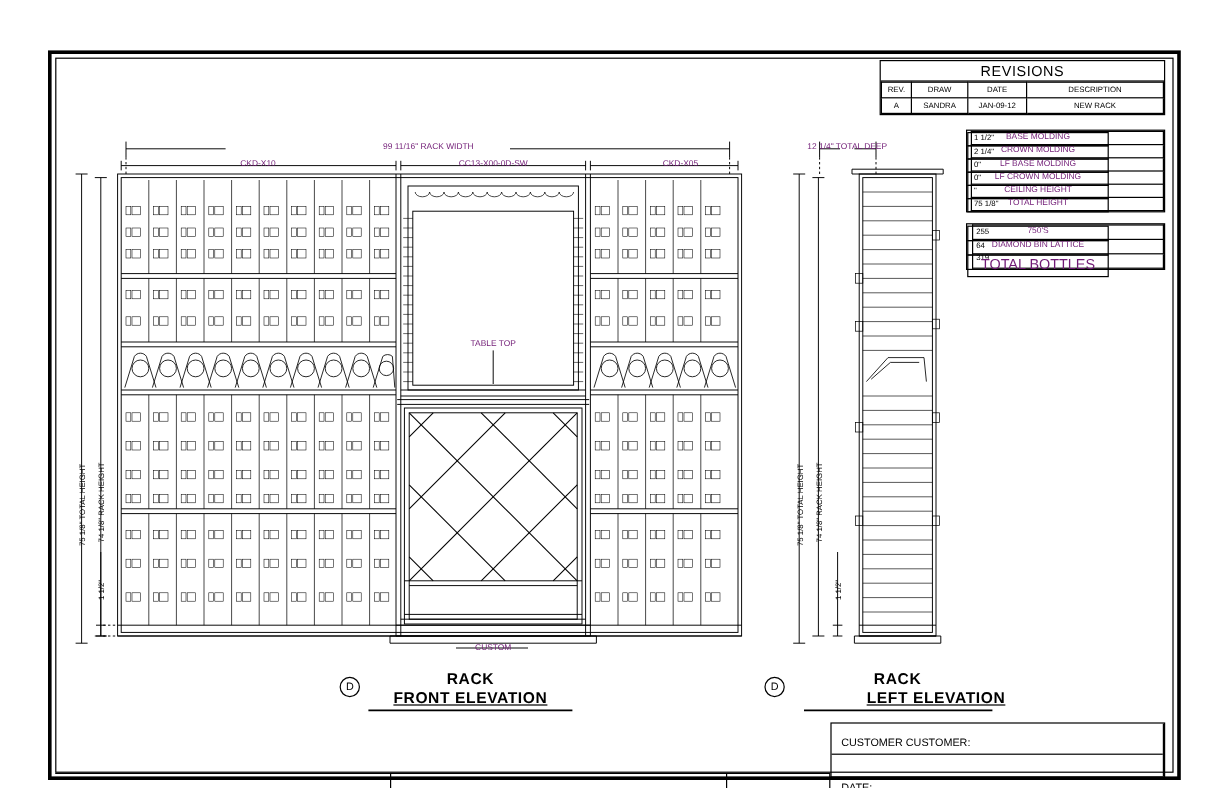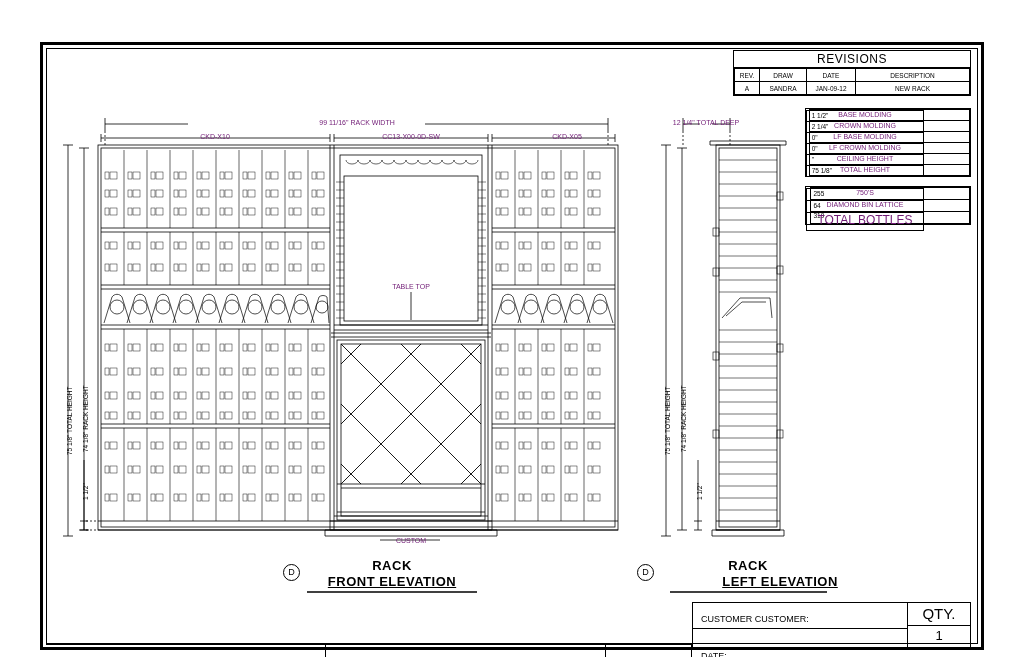--- a/index.html
+++ b/index.html
@@ -1065,25 +1065,20 @@
   <div class="circ-d" style="left:637px; top:564px;">D</div>
   <div class="cap-main" style="left:748px; top:558px;">RACK</div>
   <div class="cap-sub" style="left:748px; top:574px;margin-left:32px;">LEFT ELEVATION</div>
 
   <div class="sig-block">
     <div class="sig-left">
       <div class="row1">CUSTOMER CUSTOMER:</div>
       <div class="divider"></div>
       <div class="row2">DATE:</div>
     </div>
-    <div class="sig-right">
-      <div class="qty-label">QTY.</div>
-      <div class="qty-div"></div>
-      <div class="qty-val">1</div>
-    </div>
   </div>
 
   <div class="bottom-strip">
     <div class="cell bs1"></div>
     <div class="cell bs2"></div>
     <div class="cell bs3"></div>
   </div>
 
 </div>
 

